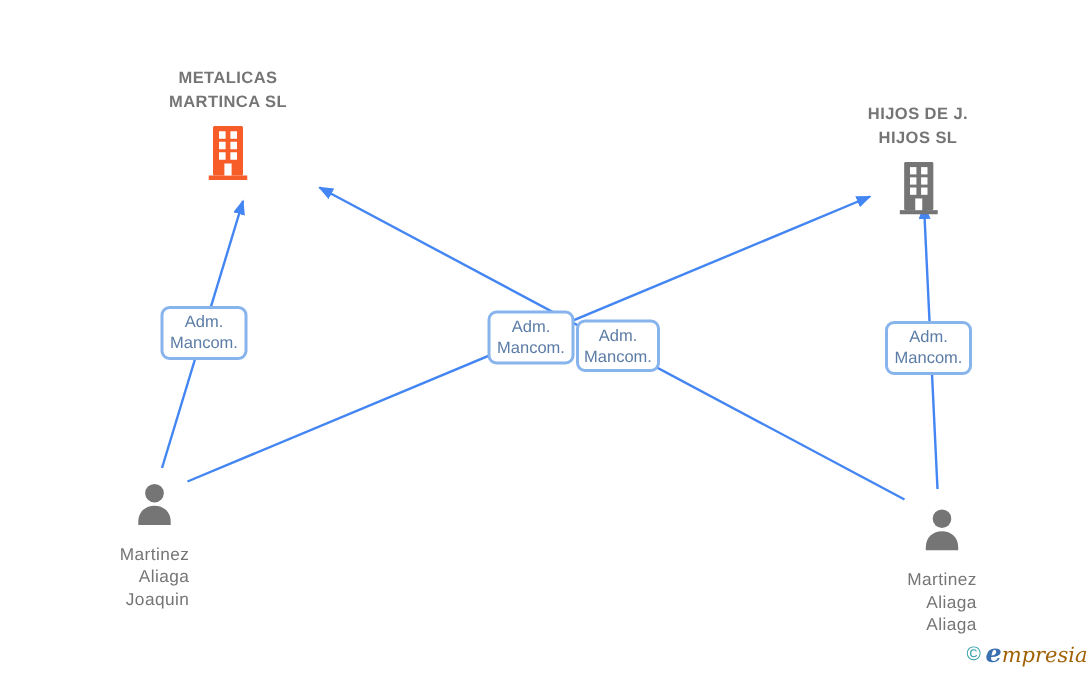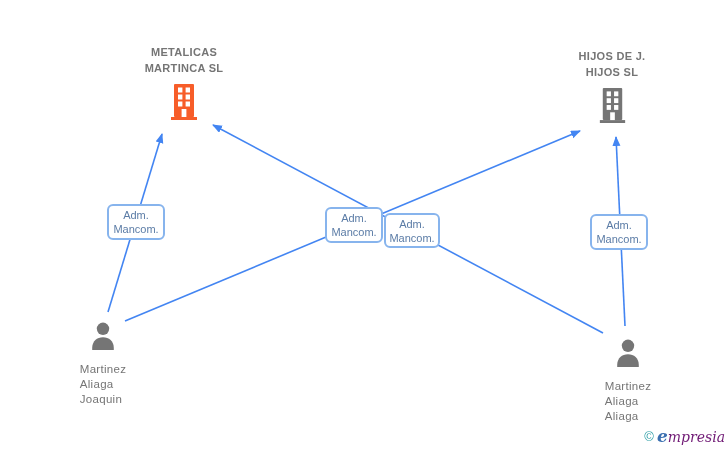--- a/index.html
+++ b/index.html
@@ -15,57 +15,57 @@
   .canvas{
     position:relative;width:728px;height:450px;background:#ffffff;
     font-family:"Liberation Sans",sans-serif;overflow:hidden;
   }
   .arrows-layer{position:absolute;left:0;top:0;z-index:1;}
   .arrows-layer line{stroke:var(--arrow-color);stroke-width:1.6;}
   .node{position:absolute;z-index:2;display:flex;flex-direction:column;align-items:center;}
   .company-label{font-size:11px;font-weight:bold;color:var(--node-text);
     line-height:16px;text-align:center;letter-spacing:.3px;}
   .person-label{font-size:11.5px;color:var(--node-text);line-height:15px;
-    text-align:left;letter-spacing:.3px;}
+    text-align:right;letter-spacing:.3px;}
   .icon-wrap{display:block;}
   .company-icon-left svg{fill:var(--company-left-icon);}
   .company-icon-right svg{fill:var(--company-right-icon);}
   .person-glyph svg{fill:var(--person-icon);}
   .rel-box{
     position:absolute;z-index:3;box-sizing:border-box;width:58px;height:36px;
     background:#ffffff;border:2px solid var(--box-border);border-radius:6px;
     color:var(--box-text);font-size:11px;line-height:14px;text-align:center;
     padding-top:2px;
   }
   .rel-box.small{width:56px;height:35px;}
   .logo{position:absolute;right:3px;bottom:4px;z-index:2;white-space:nowrap;}
   .logo .copy{color:#2e9ea6;font-size:13px;font-family:"Liberation Sans",sans-serif;vertical-align:1px;}
   .logo .brand-e{color:#3a6fb0;font-size:17px;font-style:italic;font-weight:bold;
     font-family:"DejaVu Serif",serif;margin-left:3px;}
-  .logo .brand-rest{color:#701a75;font-size:14px;font-style:italic;
+  .logo .brand-rest{color:#a16207;font-size:14px;font-style:italic;
     font-family:"DejaVu Serif",serif;}
 </style>
 </head>
 <body>
 
 <div class="canvas">
 
   <svg class="arrows-layer" width="728" height="450" viewBox="0 0 728 450">
     <defs>
       <marker id="arrowhead" markerUnits="userSpaceOnUse" markerWidth="12" markerHeight="10" refX="9" refY="4" orient="auto">
         <path d="M0,0 L10,4 L0,8 Z" style="fill:var(--arrow-color)"></path>
       </marker>
     </defs>
     <line x1="108" y1="312" x2="162" y2="134" marker-end="url(#arrowhead)"></line>
     <line x1="125" y1="321" x2="580" y2="131" marker-end="url(#arrowhead)"></line>
     <line x1="603" y1="333" x2="213" y2="125" marker-end="url(#arrowhead)"></line>
     <line x1="625" y1="326" x2="616" y2="137" marker-end="url(#arrowhead)"></line>
   </svg>
 
-  <div class="node" style="left:109px;top:44px;width:150px;">
+  <div class="node" style="left:77px;top:44px;width:150px;">
     <div class="company-label">
       <div>METALICAS</div>
       <div>MARTINCA SL</div>
     </div>
     <span class="icon-wrap company-icon-left" style="margin-top:8px;">
       <svg width="26" height="36" viewBox="0 0 26 36">
         <rect x="3" y="0" width="20" height="33" rx="1"></rect>
         <rect x="0" y="33" width="26" height="3"></rect>
         <g fill="#ffffff">
           <rect x="7" y="3.5" width="4.4" height="5"></rect>
@@ -73,21 +73,21 @@
           <rect x="7" y="10.5" width="4.4" height="5"></rect>
           <rect x="14.6" y="10.5" width="4.4" height="5"></rect>
           <rect x="7" y="17.5" width="4.4" height="5"></rect>
           <rect x="14.6" y="17.5" width="4.4" height="5"></rect>
           <rect x="10.6" y="25" width="4.8" height="8"></rect>
         </g>
       </svg>
     </span>
   </div>
 
-  <div class="node" style="left:537px;top:48px;width:150px;">
+  <div class="node" style="left:537px;top:68px;width:150px;">
     <div class="company-label">
       <div>HIJOS DE J.</div>
       <div>HIJOS SL</div>
     </div>
     <span class="icon-wrap company-icon-right" style="margin-top:8px;">
       <svg width="29" height="35" viewBox="0 0 26 36">
         <rect x="3" y="0" width="20" height="33" rx="1"></rect>
         <rect x="0" y="33" width="26" height="3"></rect>
         <g fill="#ffffff">
           <rect x="7" y="3.5" width="4.4" height="5"></rect>

